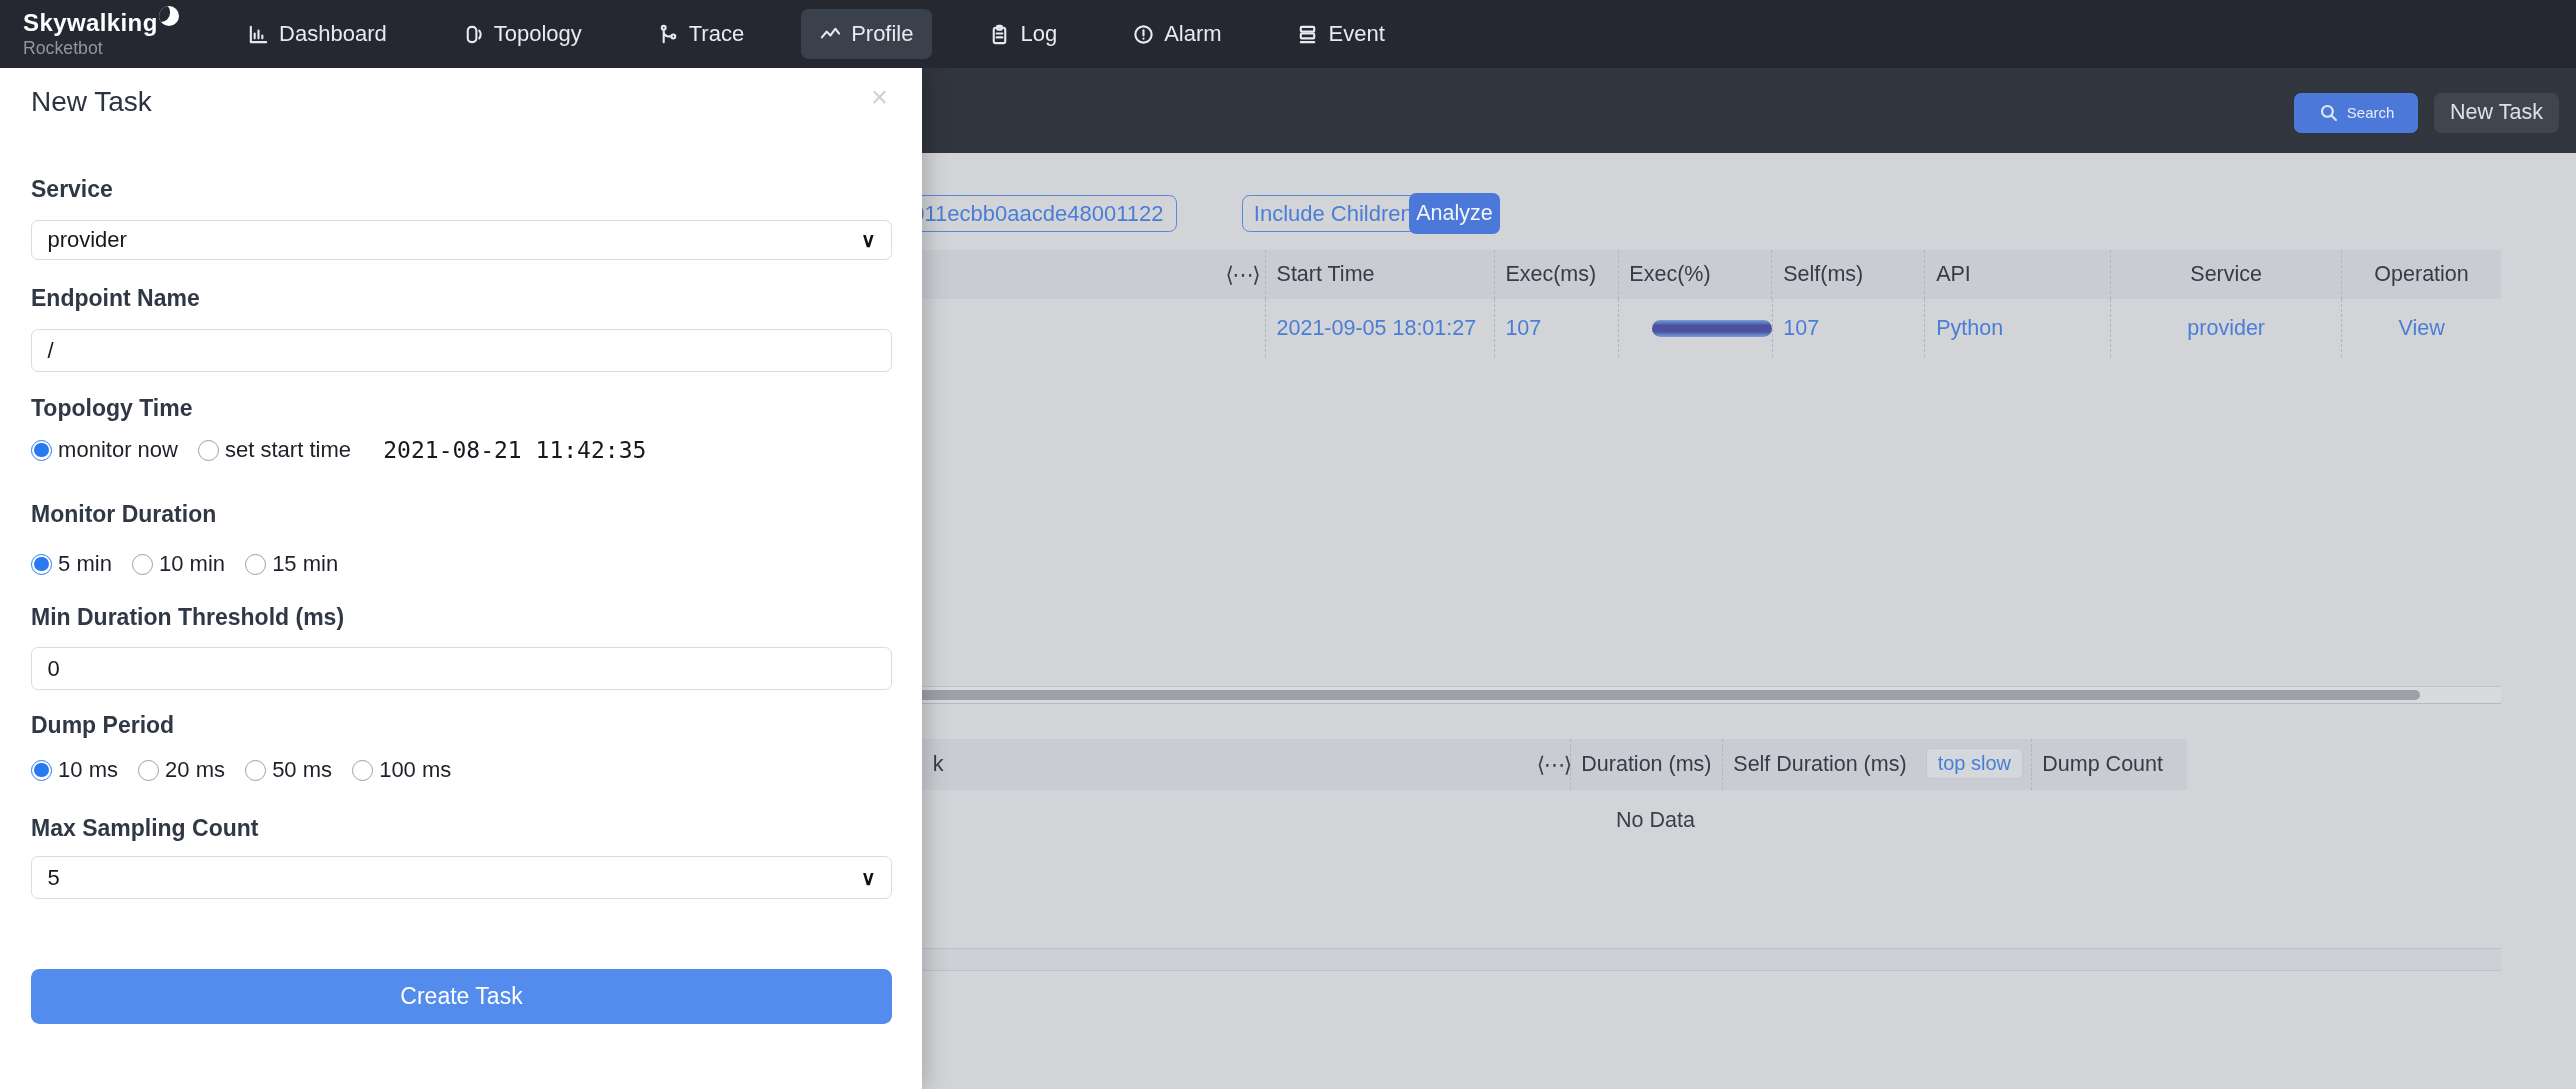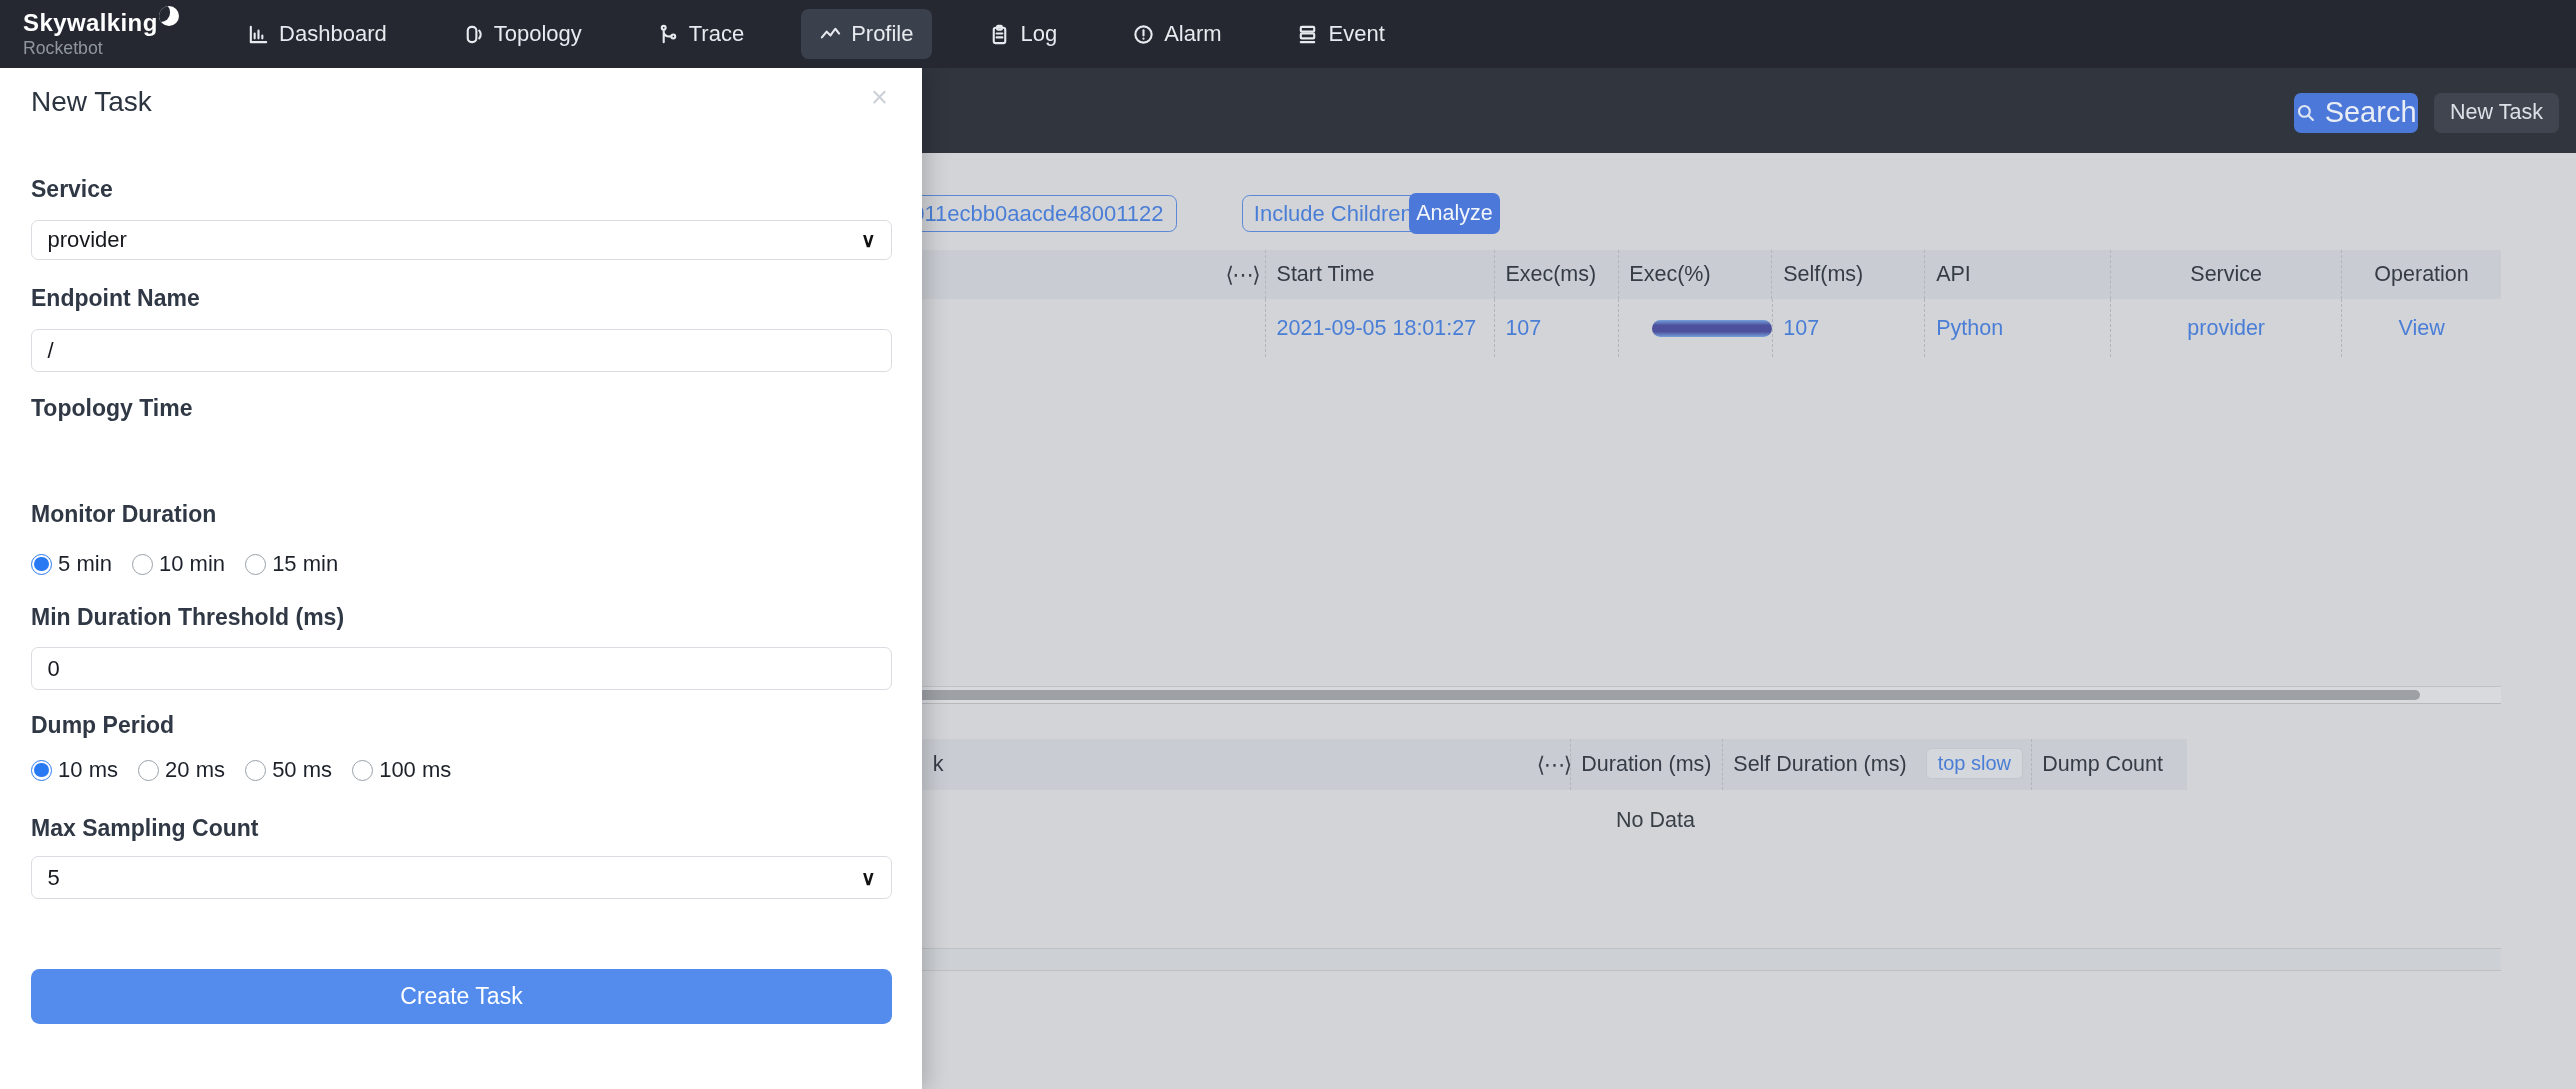--- a/index.html
+++ b/index.html
@@ -17,21 +17,21 @@
   .nav-item { display:flex; align-items:center; gap:9.2px; color:#e7eaee; font-size:22px; padding:12.3px 18.4px; border-radius:7.7px; cursor:pointer; white-space:nowrap; }
   .nav-item.active { background:#3a404c; }
   .nav-item svg { width:23px; height:23px; stroke:#e7eaee; fill:none; stroke-width:2.2; stroke-linecap:round; stroke-linejoin:round; }
   .nav-right { position:absolute; right:15.4px; top:0; height:68px; display:flex; align-items:center; gap:10.8px; color:#eceef2; font-size:22px; }
   .auto-input { width:65px; height:35px; border-radius:6.1px; border:none; background:#fff; color:#111; font-size:22px; padding:0 9.2px; outline:none; }
   .reload-wrap { display:flex; align-items:center; gap:3.1px; cursor:pointer; }
   .reload-wrap svg { width:24.6px; height:24.6px; stroke:#eceef2; fill:none; stroke-width:2.6; stroke-linecap:round; }
 
   
   .toolbar { position:absolute; left:0; top:68px; width:2576px; height:85px; background:#31353e; z-index:5; }
-  .btn-search { position:absolute; left:2294px; top:24.6px; width:124px; height:40px; background:#4c79d9; border:none; border-radius:7px; color:#e9edf5; font-size:29px; display:flex; align-items:center; justify-content:center; gap:7.7px; cursor:pointer; font-family:inherit; }
+  .btn-search { position:absolute; left:2294px; top:24.6px; width:124px; height:40px; background:#4c79d9; border:none; border-radius:7px; color:#e9edf5; font-size:15px; display:flex; align-items:center; justify-content:center; gap:7.7px; cursor:pointer; font-family:inherit; }
   .btn-search svg { width:21.5px; height:21.5px; stroke:#dfe6f2; fill:none; stroke-width:2.4; stroke-linecap:round; }
   .btn-newtask { position:absolute; left:2434px; top:24.6px; width:125px; height:40px; background:#40454f; border:none; border-radius:7px; color:#dde1e7; font-size:21.5px; cursor:pointer; font-family:inherit; }
 
   
   .sel-pill { position:absolute; height:37px; border:1.5px solid #5b87d7; border-radius:7.7px; color:#4a7ed6; font-size:22px; display:flex; align-items:center; justify-content:space-between; padding:0 10.8px; cursor:pointer; background:transparent; white-space:nowrap; overflow:hidden; }
   #trace-select { left:876px; top:195px; width:301px; }
   #include-select { left:1210px; top:195px; width:180px;margin-left:32px; }
   .btn-analyze { position:absolute; left:1409px; top:193px; width:91px; height:41px; background:#4c79d9; border:none; border-radius:7px; color:#f2f5fa; font-size:21.5px; cursor:pointer; font-family:inherit; }
 
   
@@ -240,20 +240,31 @@
     <div class="f-label" id="lbl-service">Service</div>
     <div class="f-control" id="ctl-service">
       <span>provider</span>
       <span class="chev">∨</span>
     </div>
 
     <div class="f-label" id="lbl-endpoint">Endpoint Name</div>
     <input class="f-input" id="ctl-endpoint" value="/" style="">
 
     <div class="f-label" id="lbl-mtime">Topology Time</div>
+    <div class="radio-row" id="row-mtime">
+      <span class="radio-opt">
+        <span class="radio checked"></span>
+        <span>monitor now</span>
+      </span>
+      <span class="radio-opt">
+        <span class="radio"></span>
+        <span>set start time</span>
+      </span>
+      <span class="mono-date">2021-08-21 11:42:35</span>
+    </div>
 
     <div class="f-label" id="lbl-mdur">Monitor Duration</div>
     <div class="radio-row" id="row-mdur">
       <span class="radio-opt">
         <span class="radio checked"></span>
         <span>5 min</span>
       </span>
       <span class="radio-opt">
         <span class="radio"></span>
         <span>10 min</span>

